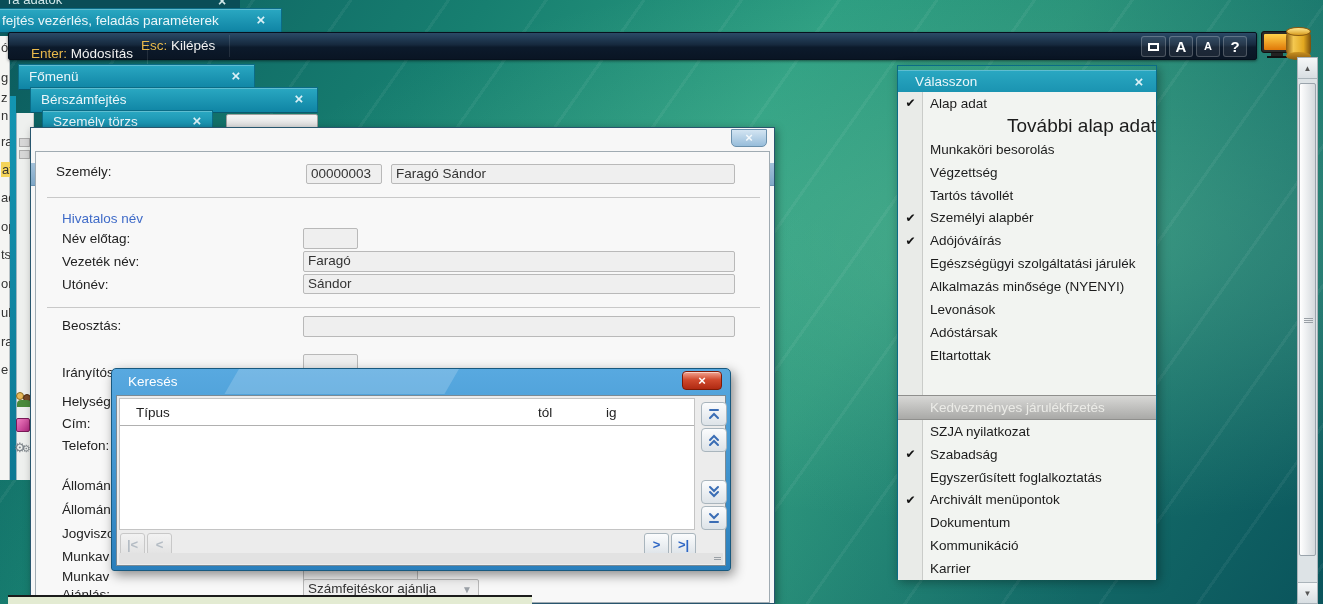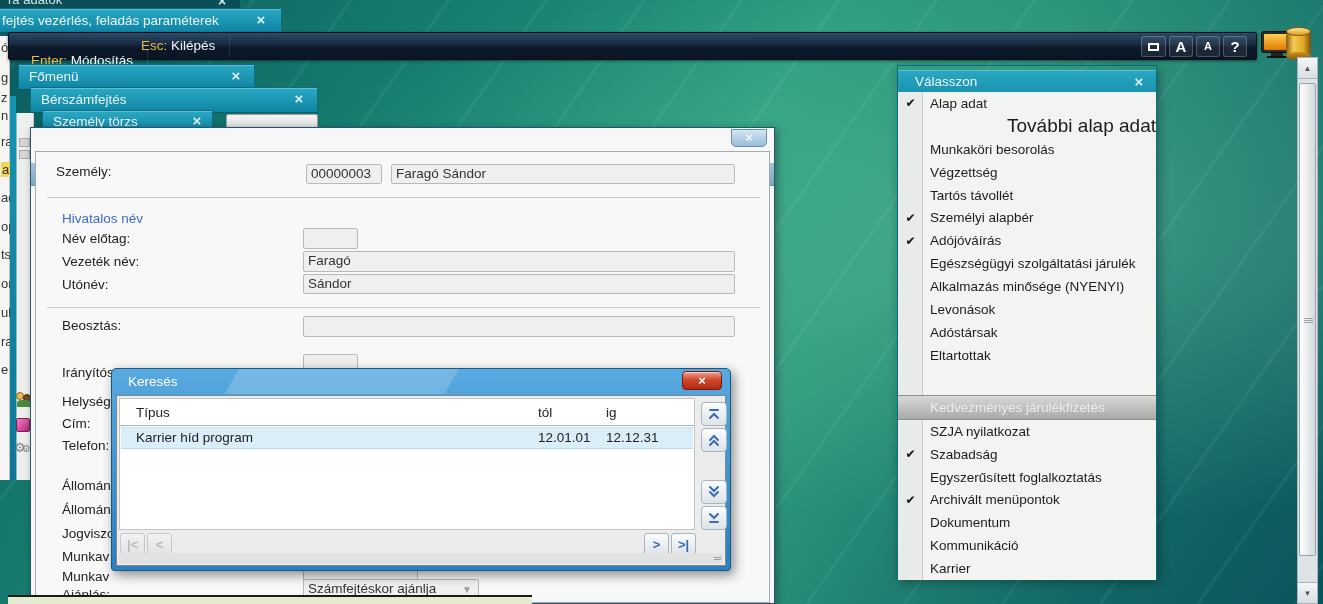--- a/index.html
+++ b/index.html
@@ -69,21 +69,21 @@
     <span class="abs" style="left:218px;top:-7px;font-size:14px;font-weight:bold;color:#cfe6e8;">×</span>
   </div>
 
   <div class="abs tealbar" style="left:0;top:8px;width:282px;height:25px;border-left:none;">
     <span class="ttl" style="left:2px;">fejtés vezérlés, feladás paraméterek</span>
     <span class="xglyph" style="left:252px;">×</span>
   </div>
 
   <div class="abs" style="left:8px;top:32px;width:1249px;height:28px;border:1px solid #06111d;border-radius:2px;
               background:linear-gradient(#2b4a67 0%,#16293e 45%,#0c1a2b 55%,#0a1524 100%);box-shadow:0 1px 3px rgba(0,0,0,.5);">
-    <div class="abs" style="left:8px;top:17px;height:22px;padding:3px 14px;border-right:1px solid rgba(255,255,255,.10);font-size:13.5px;">
+    <div class="abs" style="left:8px;top:10px;height:22px;padding:3px 14px;border-right:1px solid rgba(255,255,255,.10);font-size:13.5px;">
       <span style="color:#e9b94b;">Enter:</span>
       <span style="color:#f2f2f2;">Módosítás</span>
     </div>
     <div class="abs" style="left:118px;top:2px;height:22px;padding:3px 14px;border-right:1px solid rgba(255,255,255,.10);font-size:13.5px;">
       <span style="color:#e9b94b;">Esc:</span>
       <span style="color:#f2f2f2;">Kilépés</span>
     </div>
     <div class="abs" style="left:1132px;top:3px;width:25px;height:21px;background:rgba(255,255,255,.07);border:1px solid rgba(255,255,255,.22);border-radius:3px;display:flex;align-items:center;justify-content:center;">
       <span style="width:11px;height:8px;border:2px solid #fff;display:block;"></span>
     </div>
@@ -170,25 +170,20 @@
       <span class="abs" style="left:16px;top:5px;font-size:13.5px;color:#fff;">Keresés</span>
     </div>
     <div class="abs" style="right:8px;top:2px;width:40px;height:19px;background:linear-gradient(#f2a592,#d14a2e 45%,#b02a12);border:1px solid #7e1a06;border-radius:4px;text-align:center;line-height:17px;font-size:13px;font-weight:bold;color:#fff;box-shadow:inset 0 1px 0 rgba(255,255,255,.5);">×</div>
 
     <div class="abs" style="left:4px;right:4px;top:26px;bottom:4px;background:#ececec;border:1px solid #7a8a94;">
       <div class="abs" style="left:2px;top:2px;width:576px;height:132px;background:#fff;border:1px solid #c4c4c4;">
         <span class="lbl" style="left:16px;top:6px;">Típus</span>
         <span class="lbl" style="left:418px;top:6px;">tól</span>
         <span class="lbl" style="left:486px;top:6px;">ig</span>
         <div class="sep" style="left:0;top:26px;width:574px;background:#b0b0b0;"></div>
-        <div class="abs" style="left:1px;top:28px;width:572px;height:22px;background:#d9eef9;border-top:1px solid #c3e2f4;border-bottom:1px solid #b5d9ee;">
-          <span class="lbl" style="left:15px;top:2px;">Karrier híd program</span>
-          <span class="lbl" style="left:417px;top:2px;">12.01.01</span>
-          <span class="lbl" style="left:485px;top:2px;">12.12.31</span>
-        </div>
       </div>
 
       <div class="sbtn" style="left:584px;top:6px;">
         <svg width="16" height="16" viewBox="0 0 16 16" fill="none" stroke="#3a6db5" stroke-width="2" stroke-linecap="round">
             <path d="M4 4h8"></path>
             <path d="M4 12l4-4 4 4"></path>
           </svg>
       </div>
       <div class="sbtn" style="left:584px;top:32px;">
         <svg width="16" height="16" viewBox="0 0 16 16" fill="none" stroke="#3a6db5" stroke-width="2" stroke-linecap="round">

